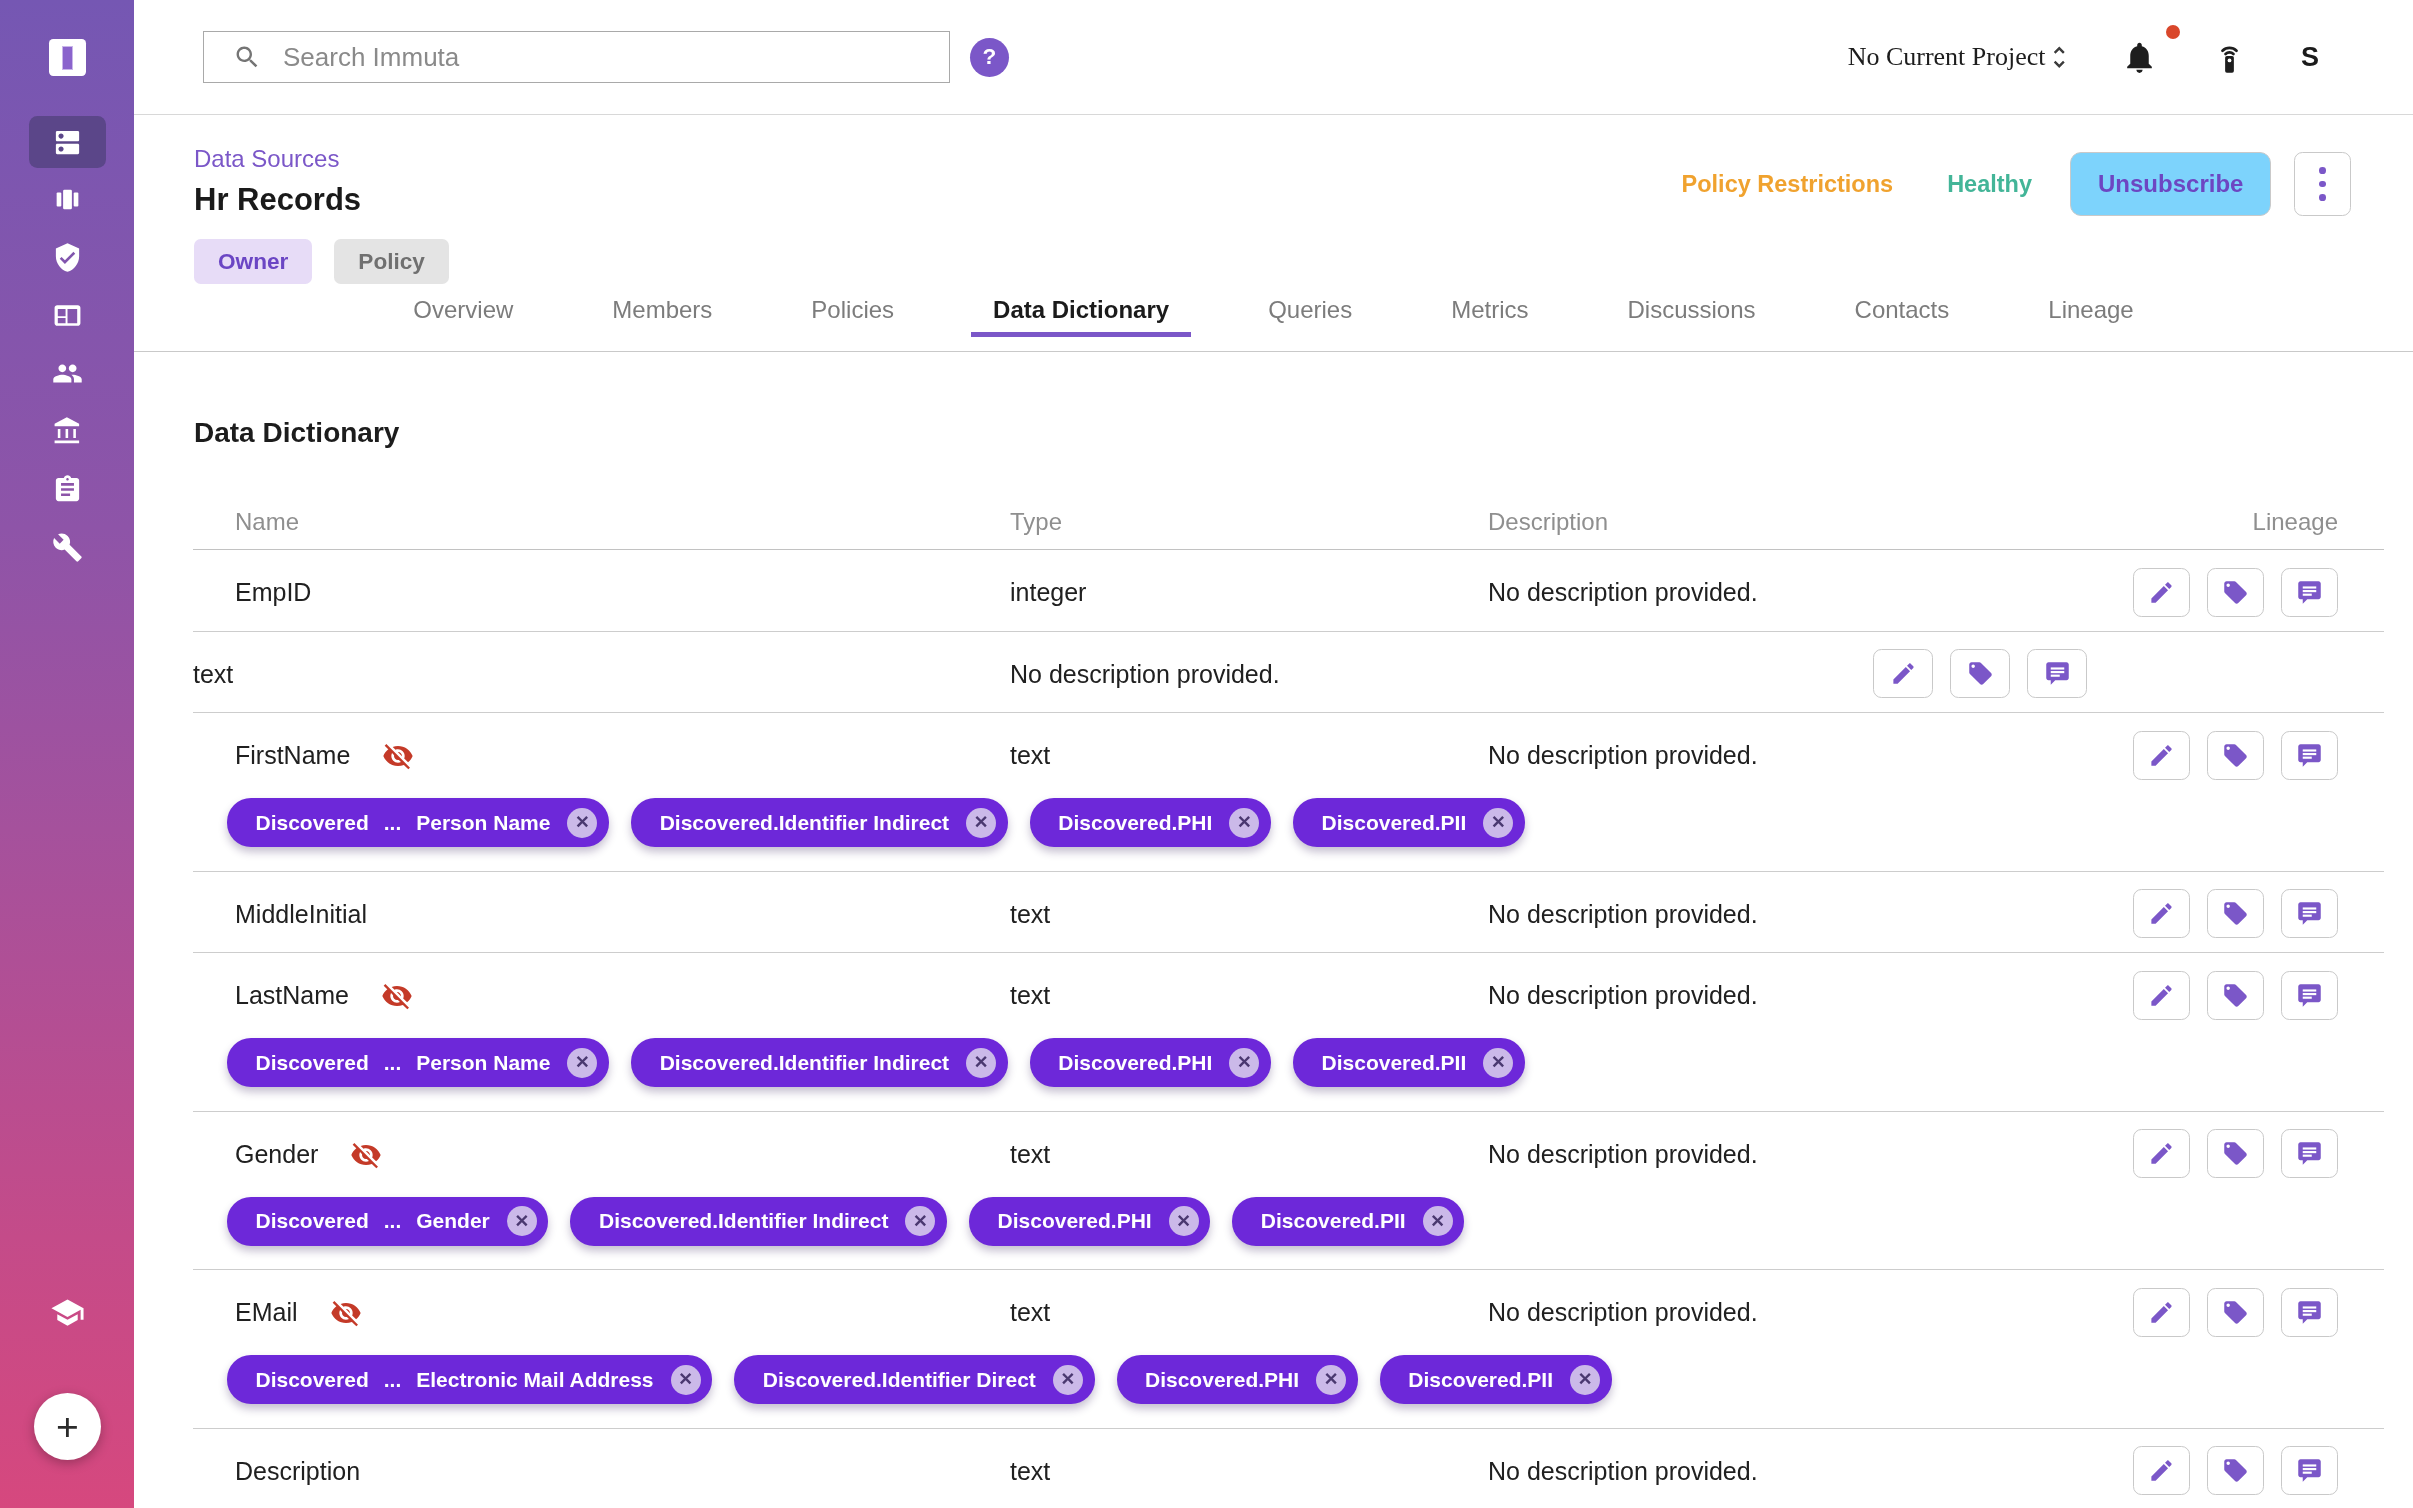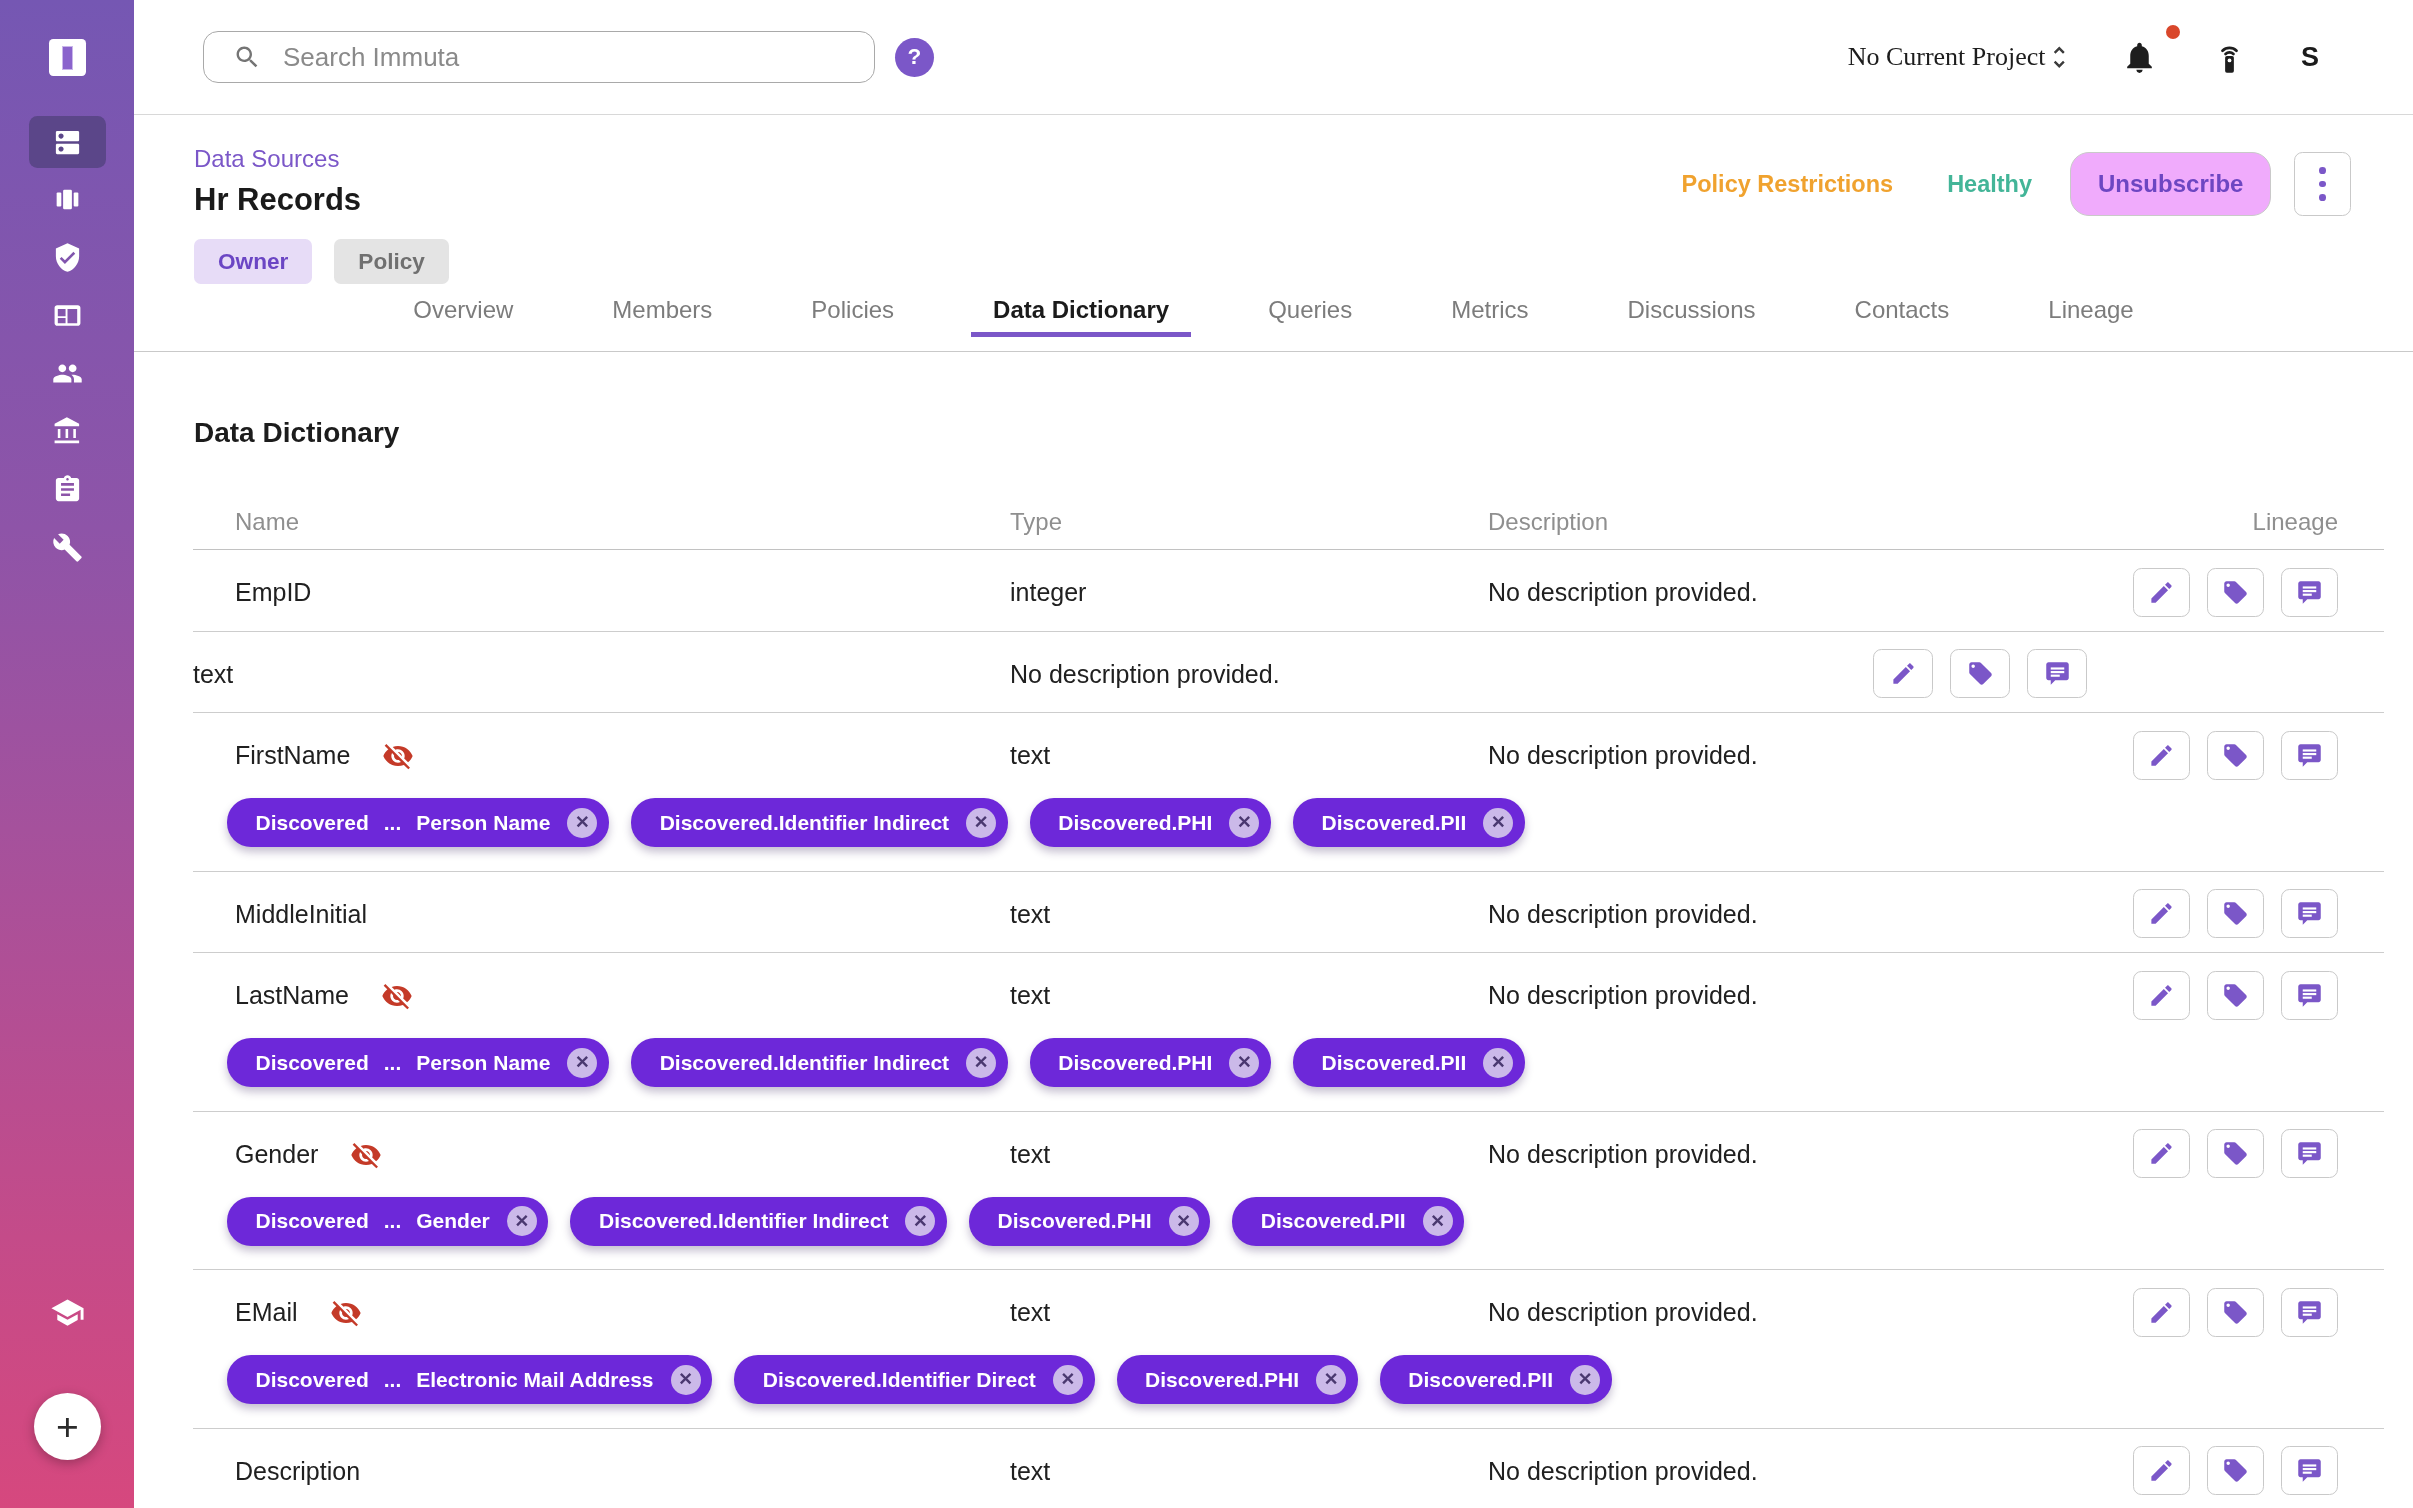--- a/index.html
+++ b/index.html
@@ -50,22 +50,22 @@
   .main { flex: 1 1 auto; width: 2279px; display: flex; flex-direction: column; }
 
   
   .topbar {
     height: 115px; flex: 0 0 115px;
     display: flex; align-items: center;
     border-bottom: 1.7px solid #D8D8D8;
     padding-right: 94px;
   }
   .search-box {
-    margin-left: 69px; width: 672px; height: 52px;
-    border: 1.7px solid #A9A9A9; border-radius: 15px;
+    margin-left: 69px; width: 747px; height: 52px;
+    border: 1.7px solid #A9A9A9; border-radius: 0;
     display: flex; align-items: center; padding: 0 17px 0 28.5px;
   }
   .search-box svg { width: 28.5px; height: 28.5px; fill: #757575; flex: 0 0 auto; }
   .search-box input {
     border: none; outline: none; flex: 1; margin-left: 22px;
     font-family: "Liberation Sans", sans-serif;
     font-size: 26px; color: #333;
   }
   .search-box input::placeholder { color: #8A8A8A; }
   .help-btn {
@@ -95,21 +95,21 @@
   .page-title { margin-top: 9.2px; font-size: 31px; font-weight: bold; color: #1A1A1A; }
   .badges { margin-top: 21px; display: flex; gap: 22px; }
   .badge { height: 45px; padding: 0 24px; border-radius: 6.7px; display: flex; align-items: center;
     font-size: 22.6px; font-weight: bold; }
   .badge.purple { background: #E7DCF7; color: #6B46C4; }
   .badge.gray   { background: #E4E4E4; color: #707070; }
   .header-actions { margin-top: 37px; display: flex; align-items: center; height: 64px; }
   .policy-restrictions { font-size: 23.5px; font-weight: bold; color: #F0A22E; cursor: pointer; }
   .health-status { font-size: 23.5px; font-weight: bold; color: #43B598; margin-left: 54px; cursor: pointer; }
   .unsubscribe-btn { margin-left: 38px; height: 64px; padding: 0 27px; border: 1.7px solid #C9C9C9;
-    border-radius: 19px; background: #f0abfc; color: #6D46C2; font-size: 24px; font-weight: bold;
+    border-radius: 11px; background: #7dd3fc; color: #6D46C2; font-size: 24px; font-weight: bold;
     font-family: "Liberation Sans", sans-serif; cursor: pointer; }
   .kebab-btn { margin-left: 22.6px; width: 57px; height: 64px; border: 1.7px solid #C9C9C9; border-radius: 8.4px;
     background: #fff; cursor: pointer; display: flex; flex-direction: column; align-items: center;
     justify-content: center; gap: 6.7px; }
   .kebab-btn i { width: 6.7px; height: 6.7px; border-radius: 50%; background: #7B57C8; }
 
   
   .tabs { display: flex; justify-content: center; gap: 55px; margin-top: 3.4px; }
   .tab { padding: 8.4px 22px; font-size: 24px; color: #7C7C7C; cursor: pointer;
     border-bottom: 5px solid transparent; }

